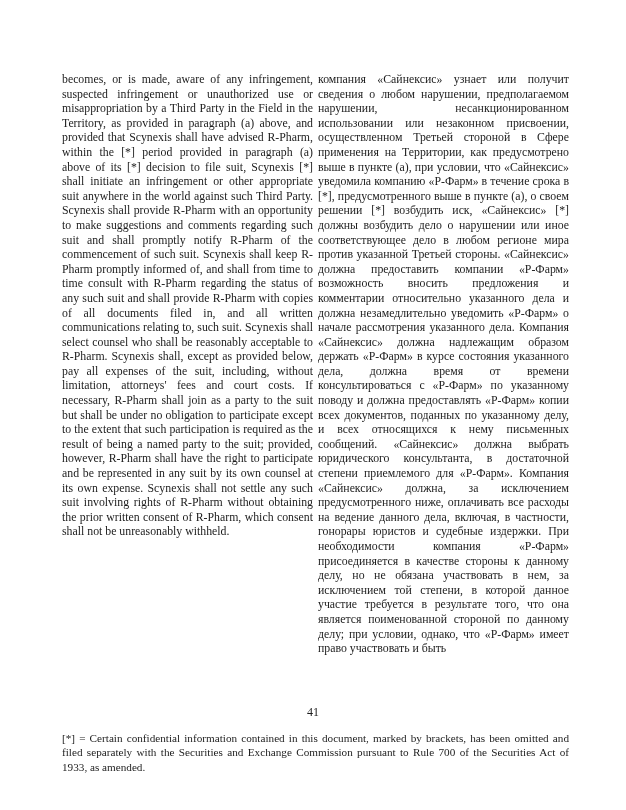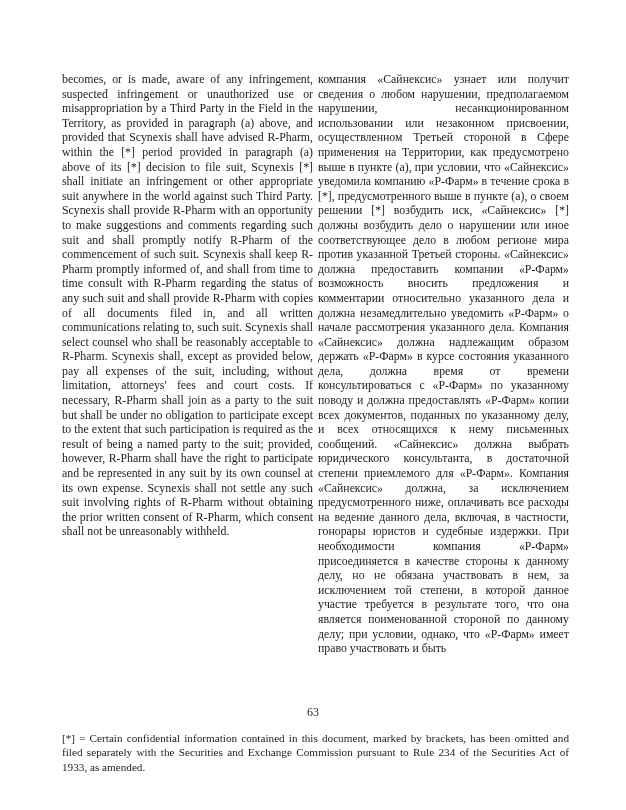--- a/index.html
+++ b/index.html
@@ -51,16 +51,16 @@
   }
 </style>
 </head>
 <body>
 
 <div class="page">
   <div class="col col-left">becomes, or is made, aware of any infringement, suspected infringement or unauthorized use or misappropriation by a Third Party in the Field in the Territory, as provided in paragraph (a) above, and provided that Scynexis shall have advised R-Pharm, within the [*] period provided in paragraph (a) above of its [*] decision to file suit, Scynexis [*] shall initiate an infringement or other appropriate suit anywhere in the world against such Third Party. Scynexis shall provide R-Pharm with an opportunity to make suggestions and comments regarding such suit and shall promptly notify R-Pharm of the commencement of such suit.  Scynexis shall keep R-Pharm promptly informed of, and shall from time to time consult with R-Pharm regarding the status of any such suit and shall provide R-Pharm with copies of all documents filed in, and all written communications relating to, such suit.  Scynexis shall select counsel who shall be reasonably acceptable to R-Pharm. Scynexis shall, except as provided below, pay all expenses of the suit, including, without limitation, attorneys' fees and court costs.  If necessary, R-Pharm shall join as a party to the suit but shall be under no obligation to participate except to the extent that such participation is required as the result of being a named party to the suit; provided, however, R-Pharm shall have the right to participate and be represented in any suit by its own counsel at its own expense. Scynexis shall not settle any such suit involving rights of R-Pharm without obtaining the prior written consent of R-Pharm, which consent shall not be unreasonably withheld.</div>
 
   <div class="col col-right">компания «Сайнексис» узнает или получит сведения о любом нарушении, предполагаемом нарушении, несанкционированном использовании или незаконном присвоении, осуществленном Третьей стороной в Сфере применения на Территории, как предусмотрено выше в пункте (а), при условии, что «Сайнексис» уведомила компанию «Р-Фарм» в течение срока в [*], предусмотренного выше в пункте (а), о своем решении [*] возбудить иск, «Сайнексис» [*] должны возбудить дело о нарушении или иное соответствующее дело в любом регионе мира против указанной Третьей стороны. «Сайнексис» должна предоставить компании «Р-Фарм» возможность вносить предложения и комментарии относительно указанного дела и должна незамедлительно уведомить «Р-Фарм» о начале рассмотрения указанного дела. Компания «Сайнексис» должна надлежащим образом держать «Р-Фарм» в курсе состояния указанного дела, должна время от времени консультироваться с «Р-Фарм» по указанному поводу и должна предоставлять «Р-Фарм» копии всех документов, поданных по указанному делу, и всех относящихся к нему письменных сообщений. «Сайнексис» должна выбрать юридического консультанта, в достаточной степени приемлемого для «Р-Фарм». Компания «Сайнексис» должна, за исключением предусмотренного ниже, оплачивать все расходы на ведение данного дела, включая, в частности, гонорары юристов и судебные издержки. При необходимости компания «Р-Фарм» присоединяется в качестве стороны к данному делу, но не обязана участвовать в нем, за исключением той степени, в которой данное участие требуется в результате того, что она является поименованной стороной по данному делу; при условии, однако, что «Р-Фарм» имеет право участвовать и быть</div>
 
-  <div class="page-number">63</div>
+  <div class="page-number">41</div>
 
-  <div class="footnote">[*] = Certain confidential information contained in this document, marked by brackets, has been omitted and filed separately with the Securities and Exchange Commission pursuant to Rule 234 of the Securities Act of 1933, as amended.</div>
+  <div class="footnote">[*] = Certain confidential information contained in this document, marked by brackets, has been omitted and filed separately with the Securities and Exchange Commission pursuant to Rule 700 of the Securities Act of 1933, as amended.</div>
 </div>
 
 </body></html>

